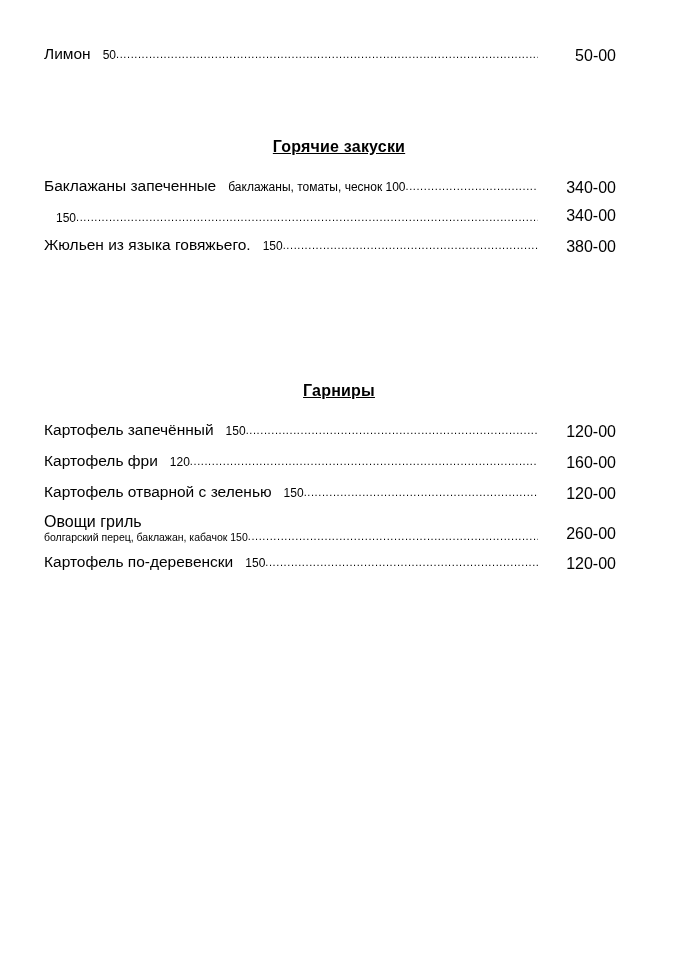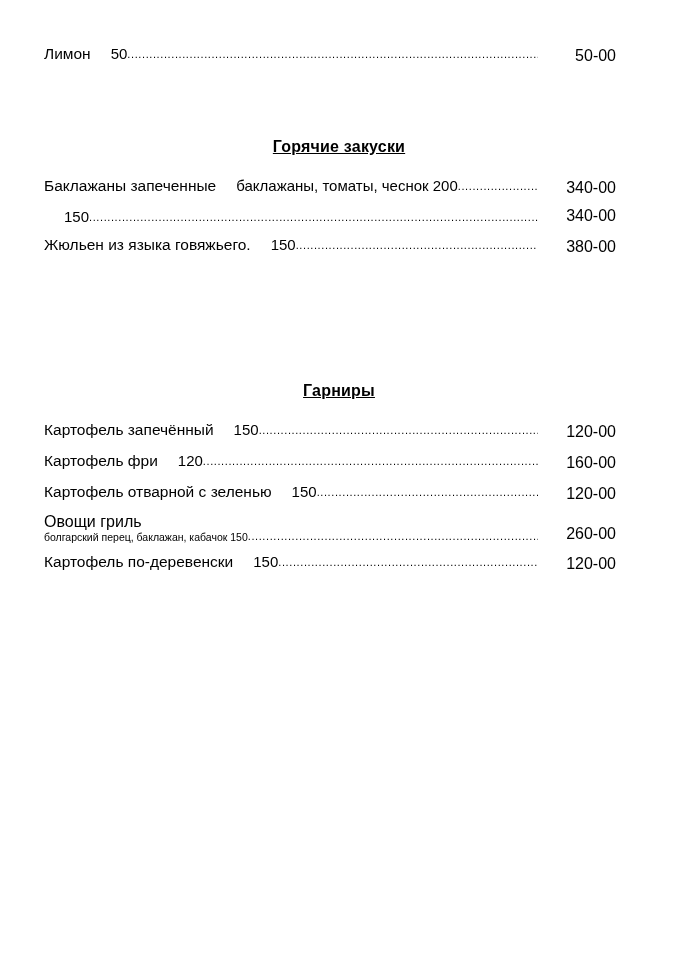--- a/index.html
+++ b/index.html
@@ -56,22 +56,22 @@
     white-space: nowrap;
   }
 
   .dish {
     font-size: 15.5px;
     line-height: 1.35;
     white-space: nowrap;
   }
 
   .desc {
-    font-size: 15px;
-    margin-left: 20px;
+    font-size: 12px;
+    margin-left: 12px;
     white-space: nowrap;
   }
 
   .leader {
     flex: 1 1 auto;
     overflow: hidden;
     font-size: 11px;
     letter-spacing: 0.6px;
     color: #000;
     position: relative;
@@ -139,21 +139,21 @@
   </div>
 
   <div class="section" id="block-hot">
     <div class="section-title">Горячие закуски</div>
     <div class="gap-md"></div>
     <div class="rows">
 
       <div class="row sp1">
         <div class="row-left">
           <span class="dish">Баклажаны запеченные</span>
-          <span class="desc">баклажаны, томаты, чеснок 200</span>
+          <span class="desc">баклажаны, томаты, чеснок 100</span>
           <span class="leader">........................................................................................................................................................................................................</span>
         </div>
         <div class="price">340-00</div>
       </div>
 
       <div class="row sp3">
         <div class="row-left">
           <span class="desc">150</span>
           <span class="leader">........................................................................................................................................................................................................</span>
         </div>

